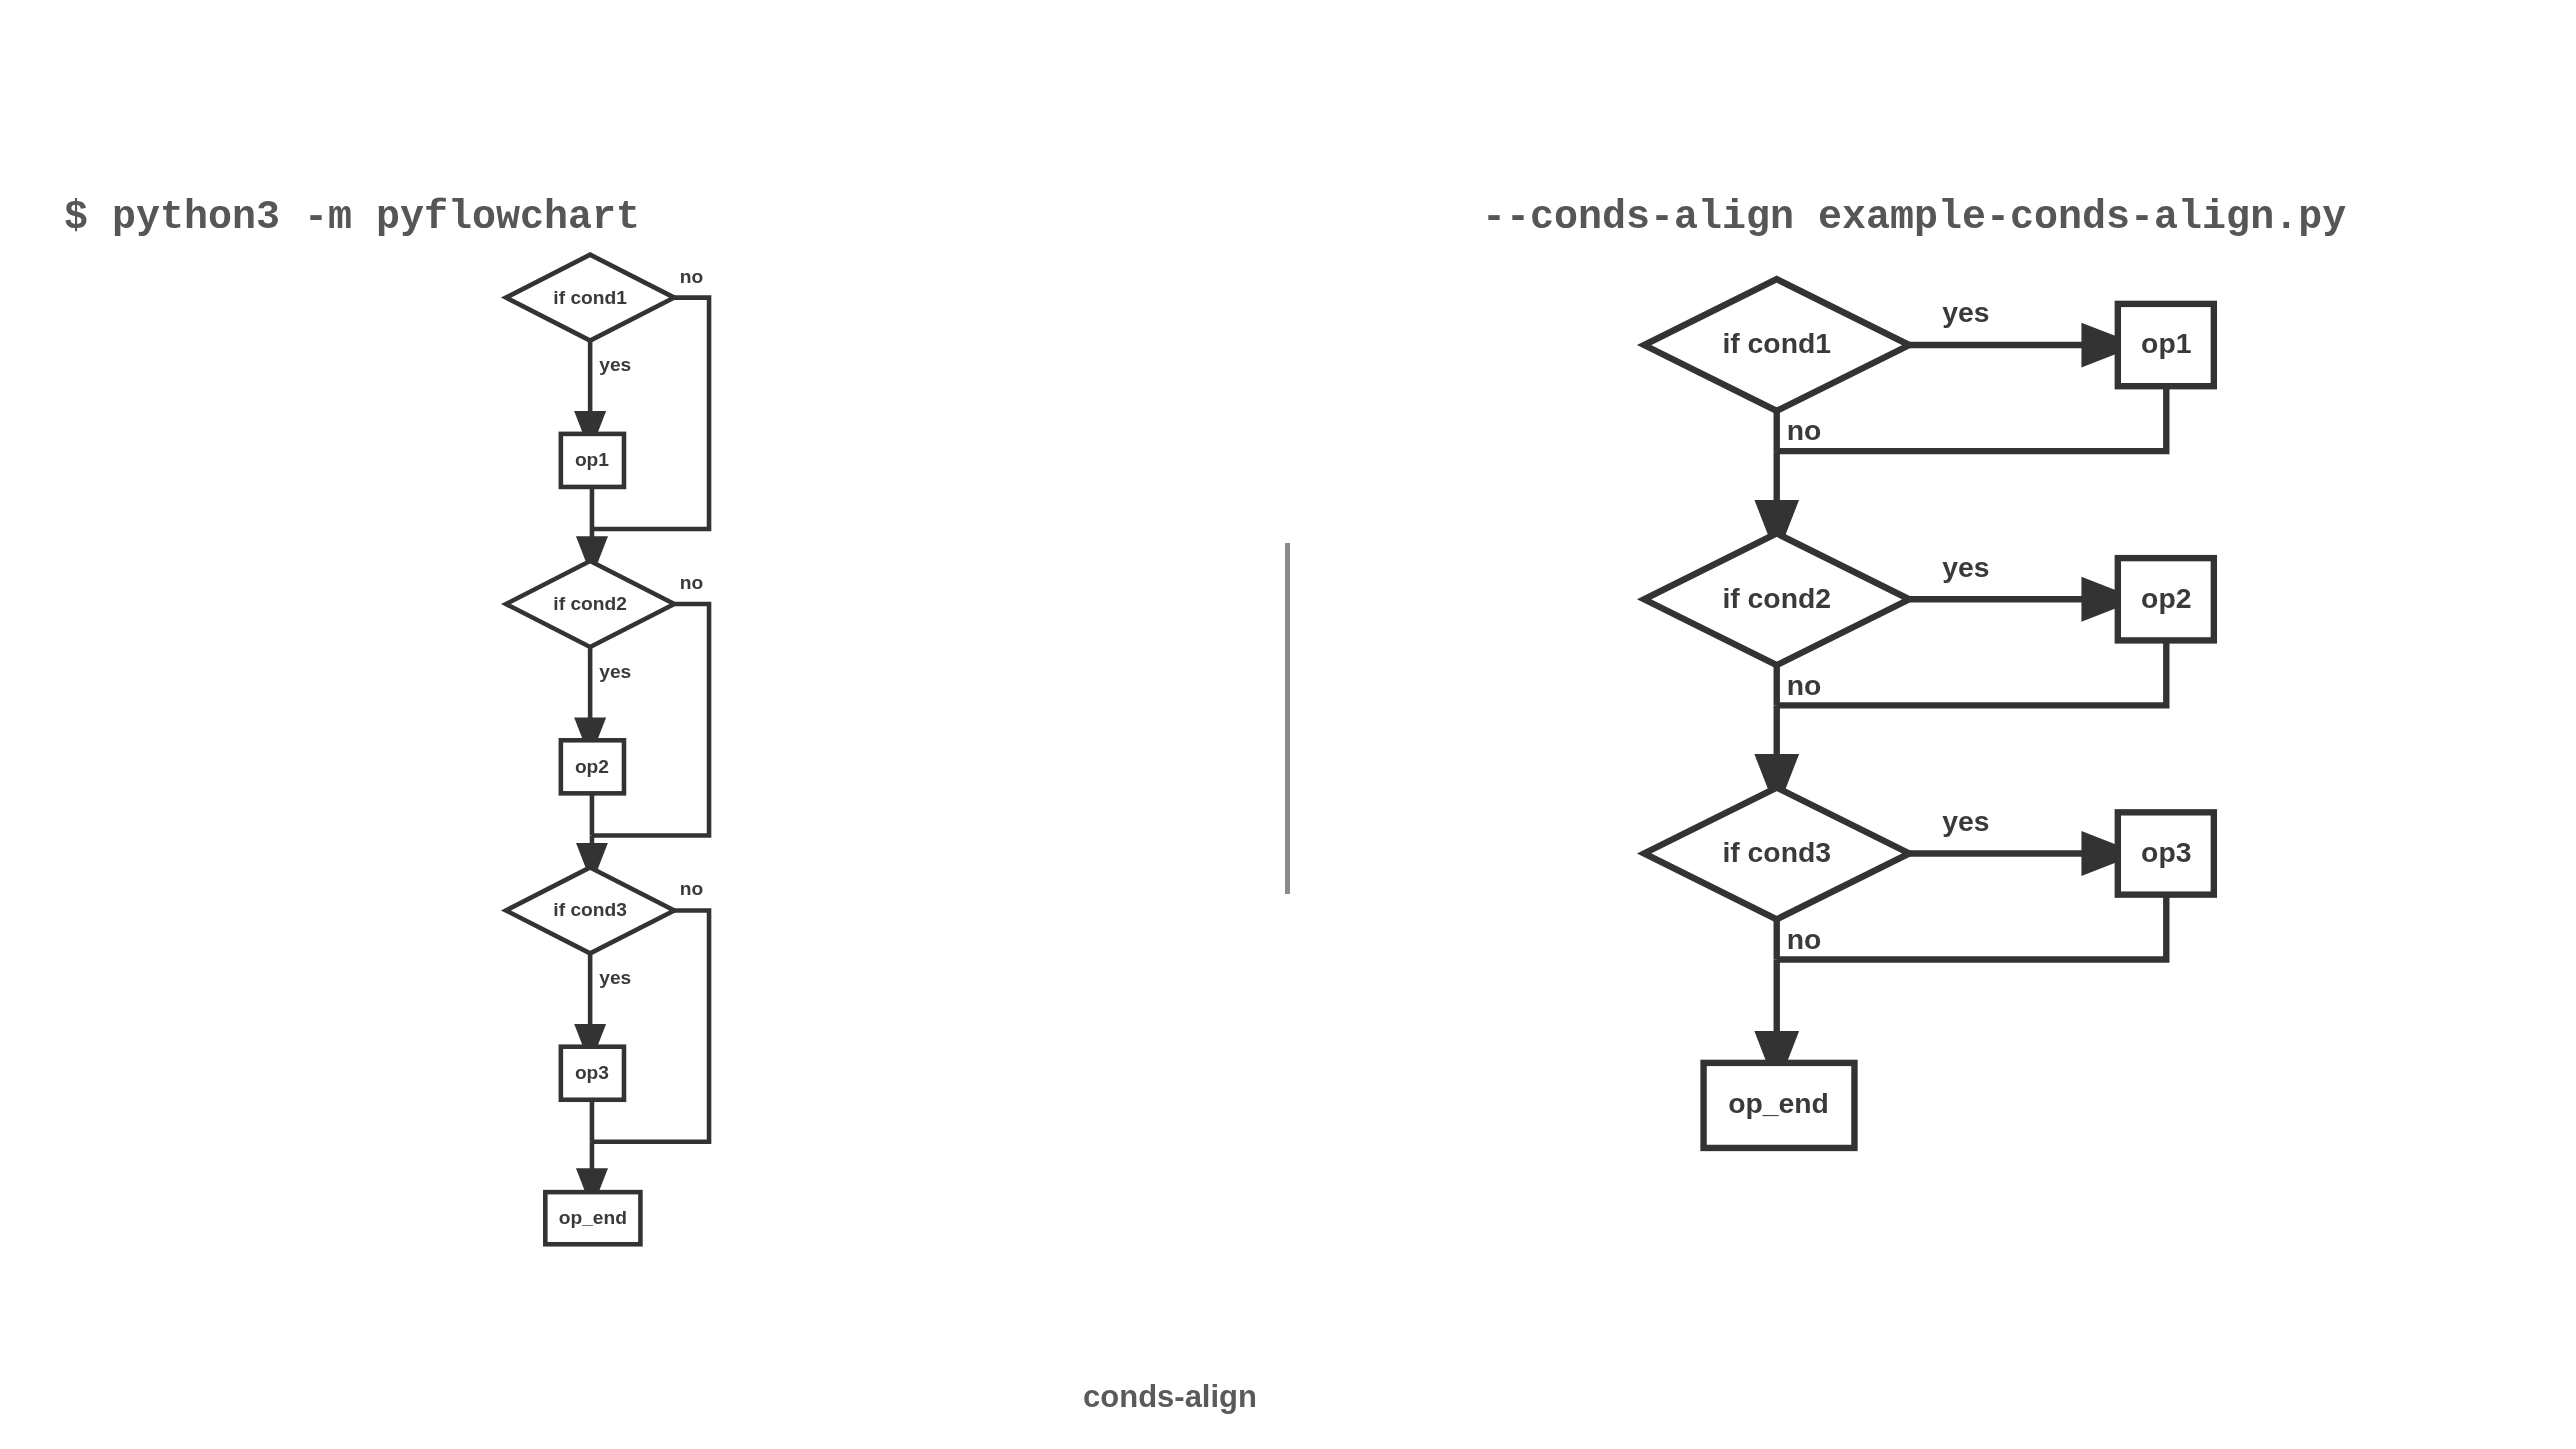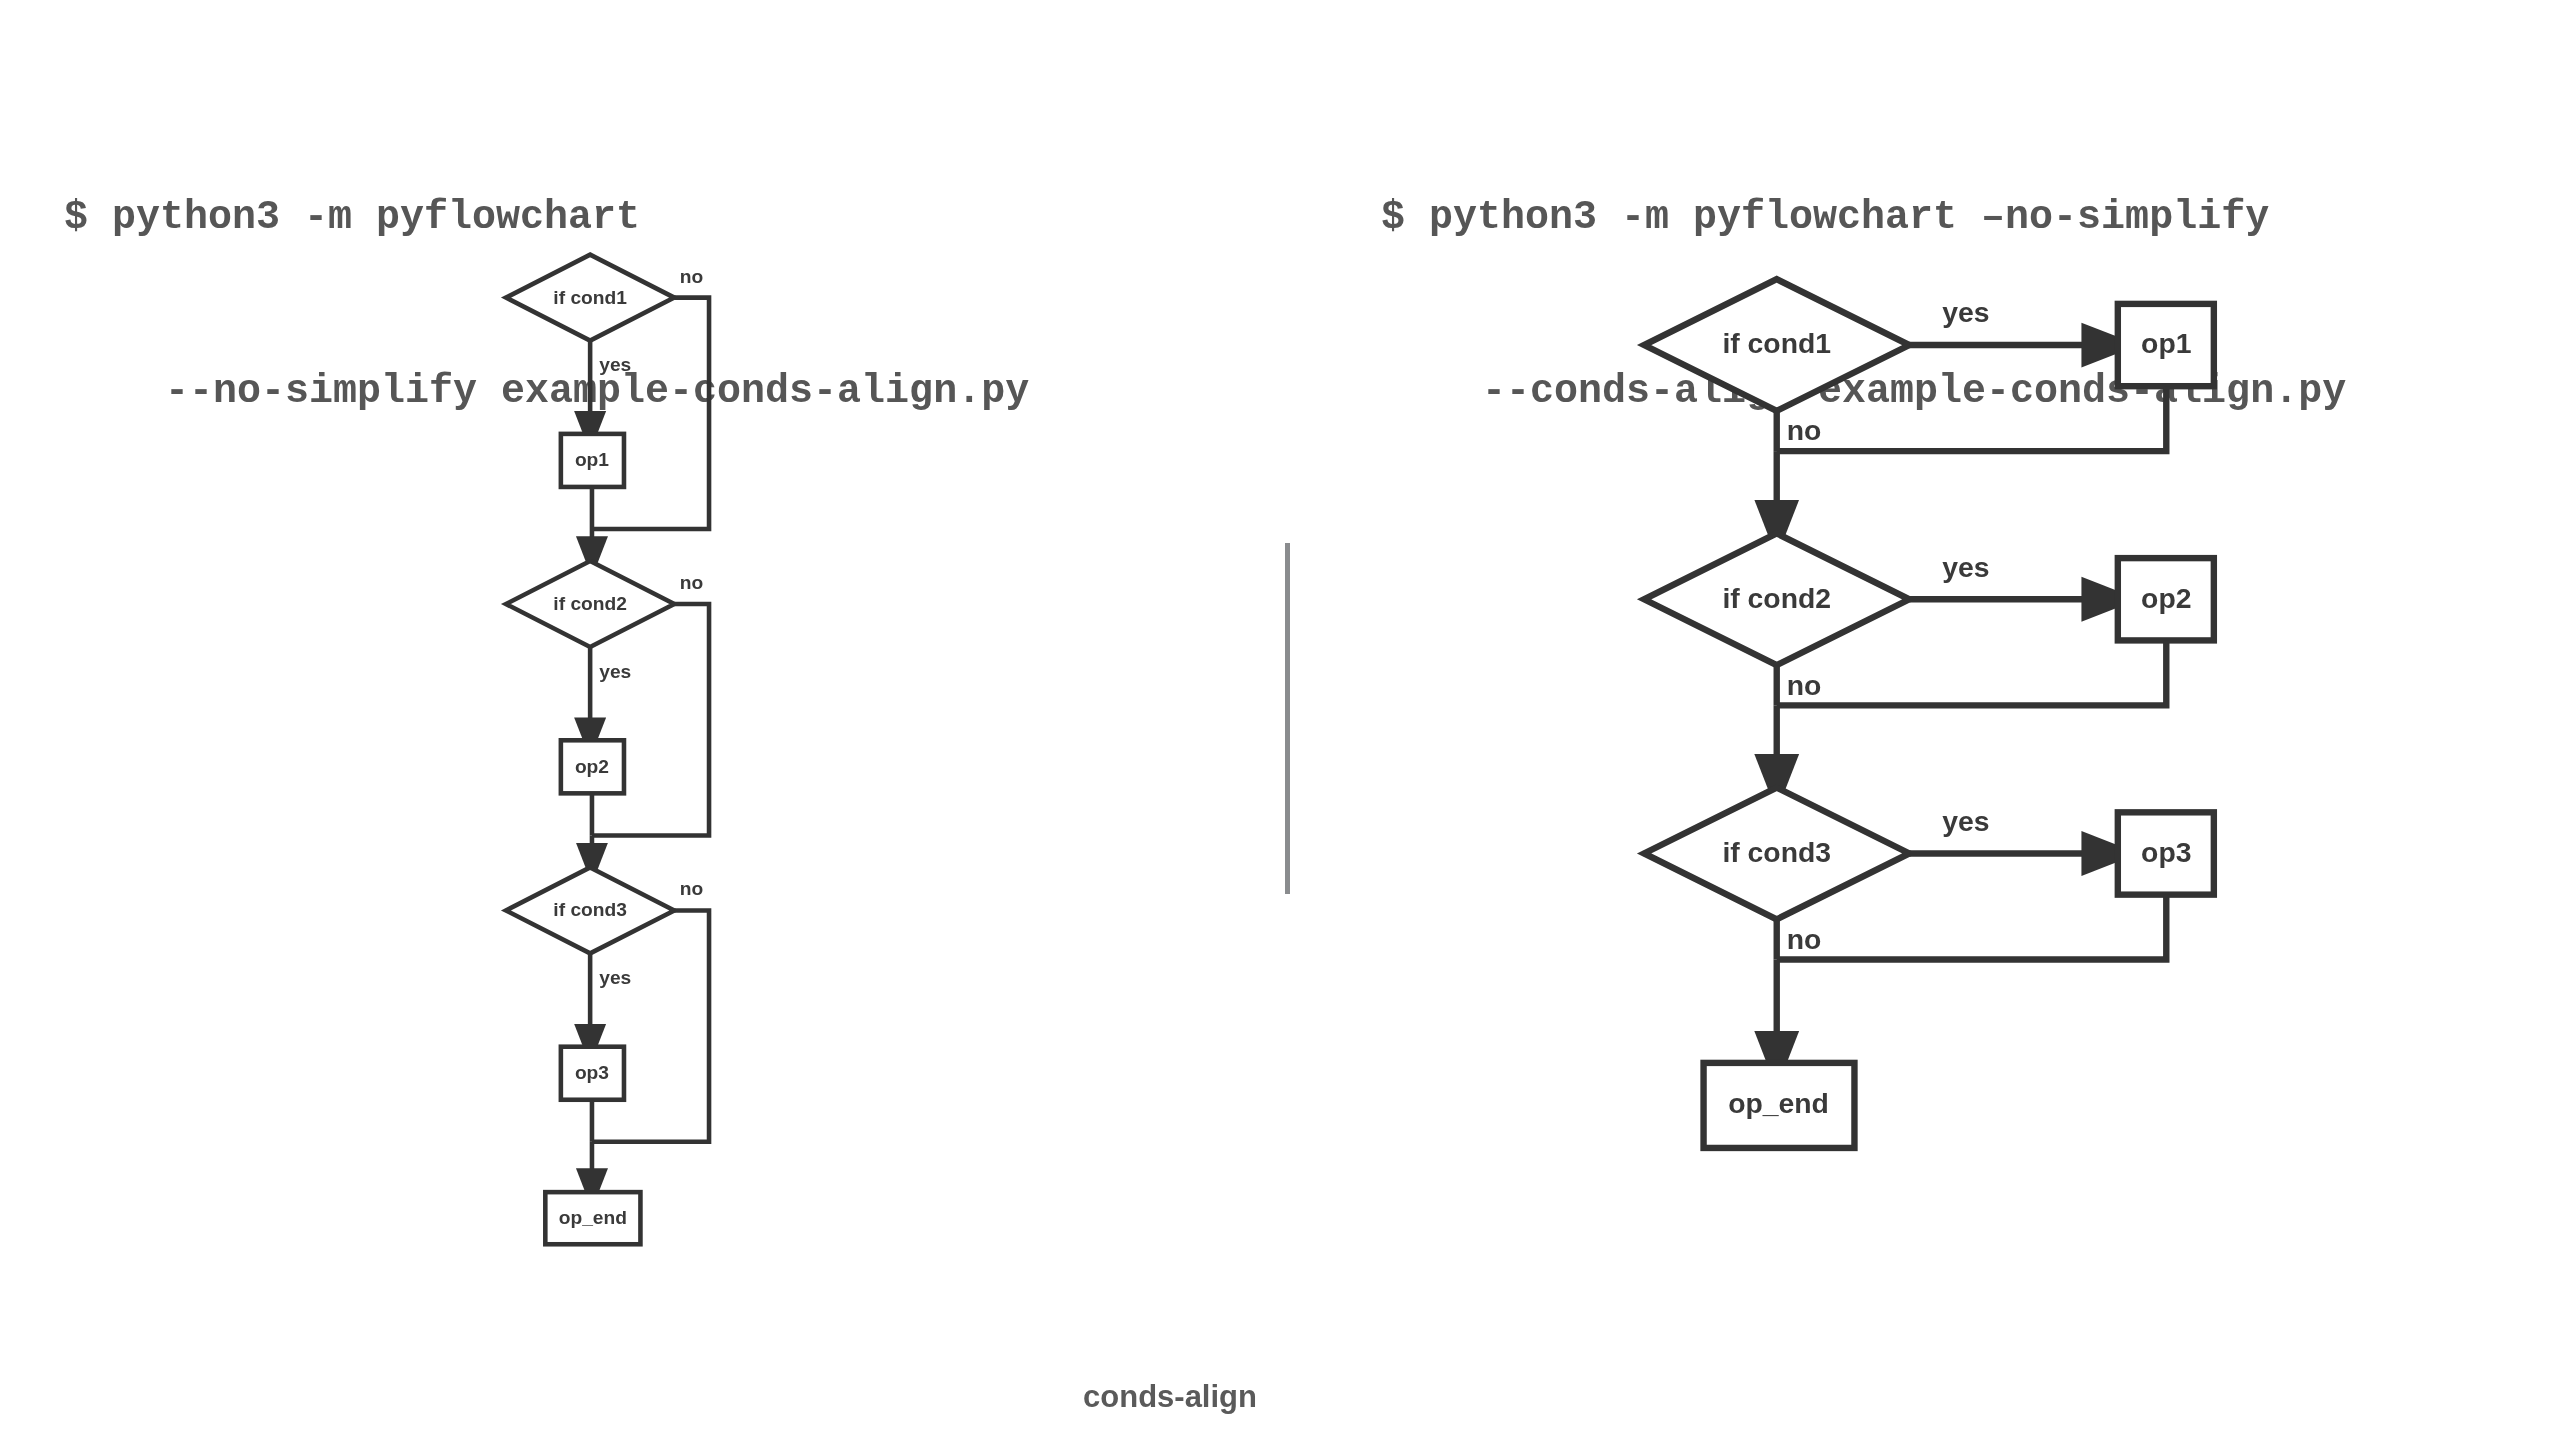--- a/index.html
+++ b/index.html
@@ -97,25 +97,23 @@
   #chart-right .node-label { font-size: 31px; }
   #chart-right .edge-label { font-size: 31px; }
 </style>
 </head>
 <body>
 
 <div class="page">
 
   <div class="cmd-title" id="title-left">
     <span class="cmd-line">$ python3 -m pyflowchart</span>
-    <span class="cmd-line indent">--no-simplify example-conds-align.py</span>
   </div>
 
   <div class="cmd-title" id="title-right">
-    <span class="cmd-line">$ python3 -m pyflowchart –no-simplify</span>
     <span class="cmd-line indent">--conds-align example-conds-align.py</span>
   </div>
 
   <div id="divider"></div>
 
   <div class="chart" id="chart-left">
     <svg class="flow-svg" width="366" height="1061" viewBox="0 0 400 1160" xmlns="http://www.w3.org/2000/svg">
       <defs>
         <marker id="arrowL" markerWidth="9" markerHeight="9" refX="4.4" refY="4.5" orient="auto" markerUnits="strokeWidth">
           <path d="M0,1 L9,4.5 L0,8 z" fill="#333333"></path>

